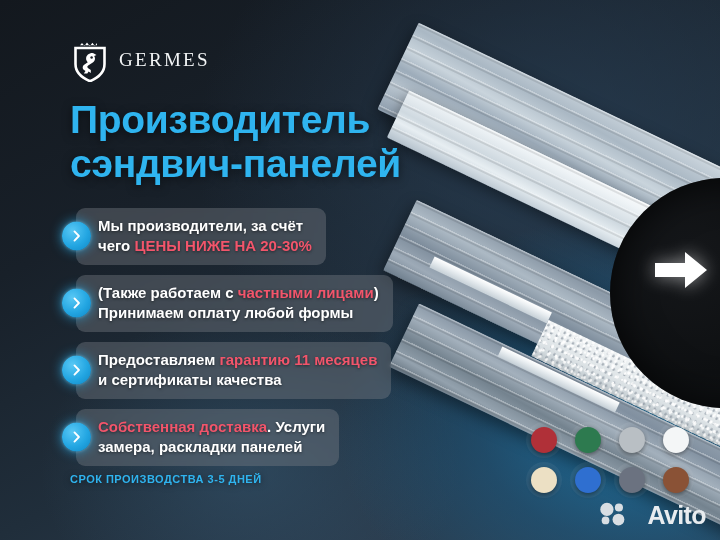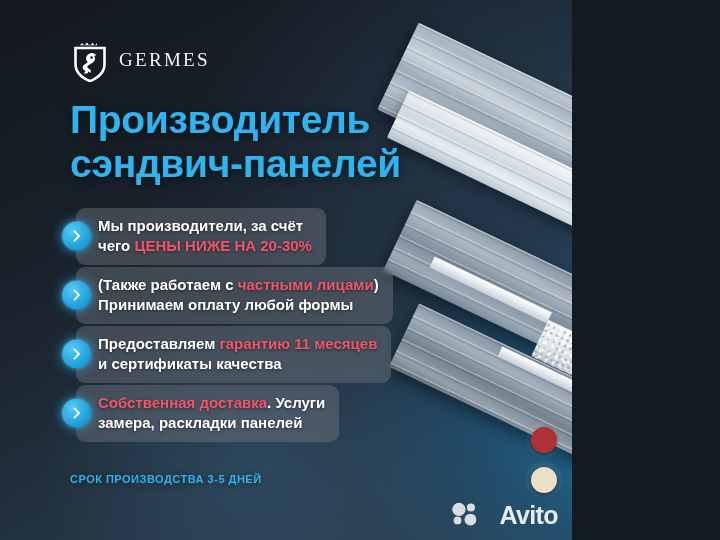--- a/index.html
+++ b/index.html
@@ -4,21 +4,21 @@
 <style>
   * { margin:0; padding:0; box-sizing:border-box; }
   html,body { width:720px; height:540px; overflow:hidden; }
   body {
     font-family:"Liberation Sans", sans-serif;
     background:#141a21;
   }
 
   #ad {
     position:relative;
-    width:572px; height:540px;
+    width:720px; height:540px;
     overflow:hidden;
     background:
       radial-gradient(ellipse 420px 300px at 640px 430px, rgba(26,120,170,0.85) 0%, rgba(22,95,140,0.45) 38%, rgba(0,0,0,0) 72%),
       radial-gradient(ellipse 300px 230px at 250px 470px, rgba(52,86,112,0.55) 0%, rgba(0,0,0,0) 70%),
       radial-gradient(ellipse 520px 420px at 560px 150px, rgba(40,62,84,0.75) 0%, rgba(0,0,0,0) 70%),
       linear-gradient(152deg, #13181e 0%, #182029 30%, #202e3b 58%, #2a3b4c 80%, #2f4456 100%);
   }
 
   
   .panels { position:absolute; inset:0; pointer-events:none; }
@@ -122,21 +122,21 @@
     text-shadow:0 2px 10px rgba(0,0,0,.55);
     letter-spacing:-0.3px;
   }
   .headline .l2 { display:block; }
 
   
   .bullets { position:absolute; left:62px; top:208px; }
   .bullet {
     position:relative;
     display:flex; align-items:flex-start;
-    margin-bottom:2px;
+    margin-bottom:10px;
   }
   .chev {
     position:absolute; left:0; top:50%;
     transform:translateY(-50%);
     width:29px; height:29px; border-radius:50%;
     background:radial-gradient(circle at 36% 32%, #58c8f5 0%, #23a6e2 55%, #0f86c4 100%);
     box-shadow:0 0 12px rgba(41,168,224,.85), 0 0 3px rgba(255,255,255,.4);
     display:flex; align-items:center; justify-content:center;
     z-index:2;
   }

